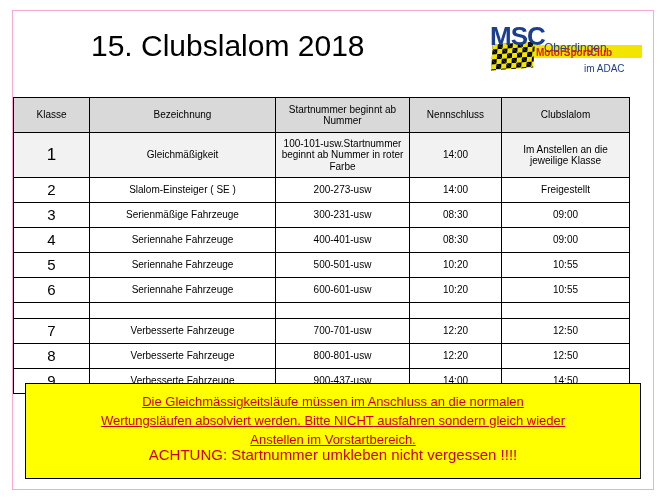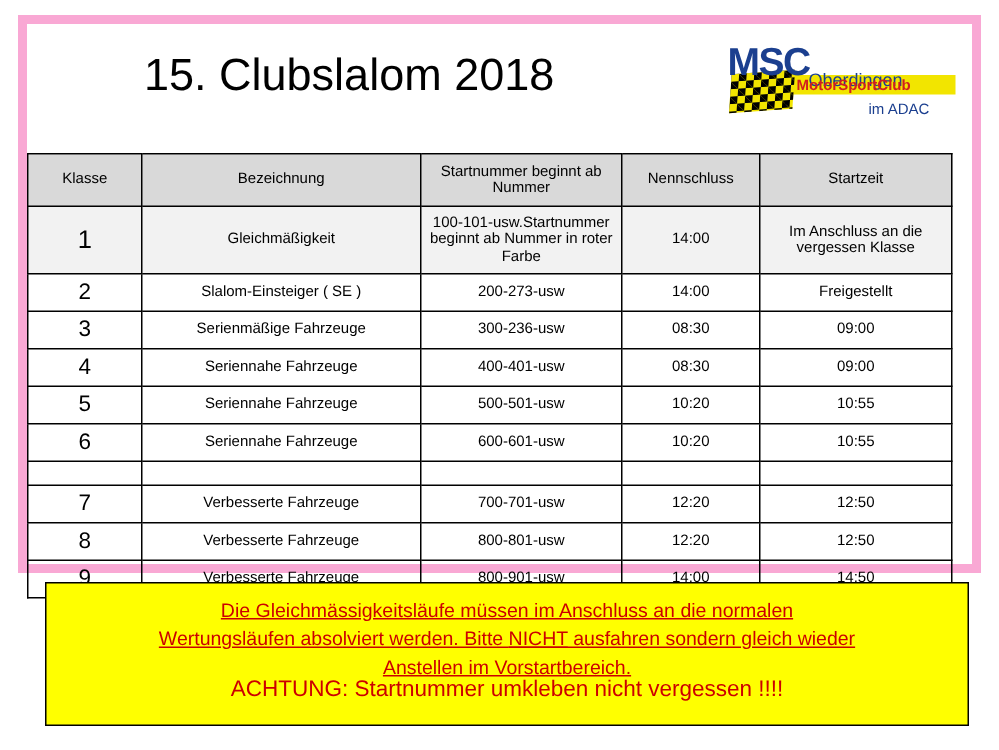--- a/index.html
+++ b/index.html
@@ -18,22 +18,22 @@
     width: 666px;
     height: 500px;
     box-sizing: border-box;
     background: #ffffff;
   }
   .sheet {
     position: absolute;
     left: 12px;
     top: 10px;
     width: 642px;
-    height: 372px;
-    border: 6px solid #f9a8d4;
+    height: 480px;
+    border: 1px solid #f9a8d4;
     box-sizing: border-box;
     background: #ffffff;
   }
   
   .header {
     position: relative;
     height: 74px;
     border-bottom: 1px solid #ffffff;
   }
   .title {
@@ -218,42 +218,42 @@
           <col class="col-start">
           <col class="col-nenn">
           <col class="col-zeit">
         </colgroup>
         <thead>
           <tr>
             <th>Klasse</th>
             <th>Bezeichnung</th>
             <th>Startnummer beginnt ab Nummer</th>
             <th>Nennschluss</th>
-            <th>Startzeit</th>
+            <th>Clubslalom</th>
           </tr>
         </thead>
         <tbody>
           <tr class="first-row">
             <td class="klasse">1</td>
             <td>Gleichmäßigkeit</td>
             <td>100-101-usw.Startnummer beginnt ab Nummer in roter Farbe</td>
             <td>14:00</td>
-            <td>Im Anschluss an die vergessen Klasse</td>
+            <td>Im Anstellen an die jeweilige Klasse</td>
           </tr>
           <tr>
             <td class="klasse">2</td>
             <td>Slalom-Einsteiger ( SE )</td>
             <td>200-273-usw</td>
             <td>14:00</td>
             <td>Freigestellt</td>
           </tr>
           <tr>
             <td class="klasse">3</td>
             <td>Serienmäßige Fahrzeuge</td>
-            <td>300-236-usw</td>
+            <td>300-231-usw</td>
             <td>08:30</td>
             <td>09:00</td>
           </tr>
           <tr>
             <td class="klasse">4</td>
             <td>Seriennahe Fahrzeuge</td>
             <td>400-401-usw</td>
             <td>08:30</td>
             <td>09:00</td>
           </tr>
@@ -288,21 +288,21 @@
           <tr>
             <td class="klasse">8</td>
             <td>Verbesserte Fahrzeuge</td>
             <td>800-801-usw</td>
             <td>12:20</td>
             <td>12:50</td>
           </tr>
           <tr>
             <td class="klasse">9</td>
             <td>Verbesserte Fahrzeuge</td>
-            <td>800-901-usw</td>
+            <td>900-437-usw</td>
             <td>14:00</td>
             <td>14:50</td>
           </tr>
         </tbody>
       </table>
     </div>
 
     <div class="notice">
       <p class="main">
         <span>Die Gleichmässigkeitsläufe müssen im Anschluss an die normalen</span><br>

